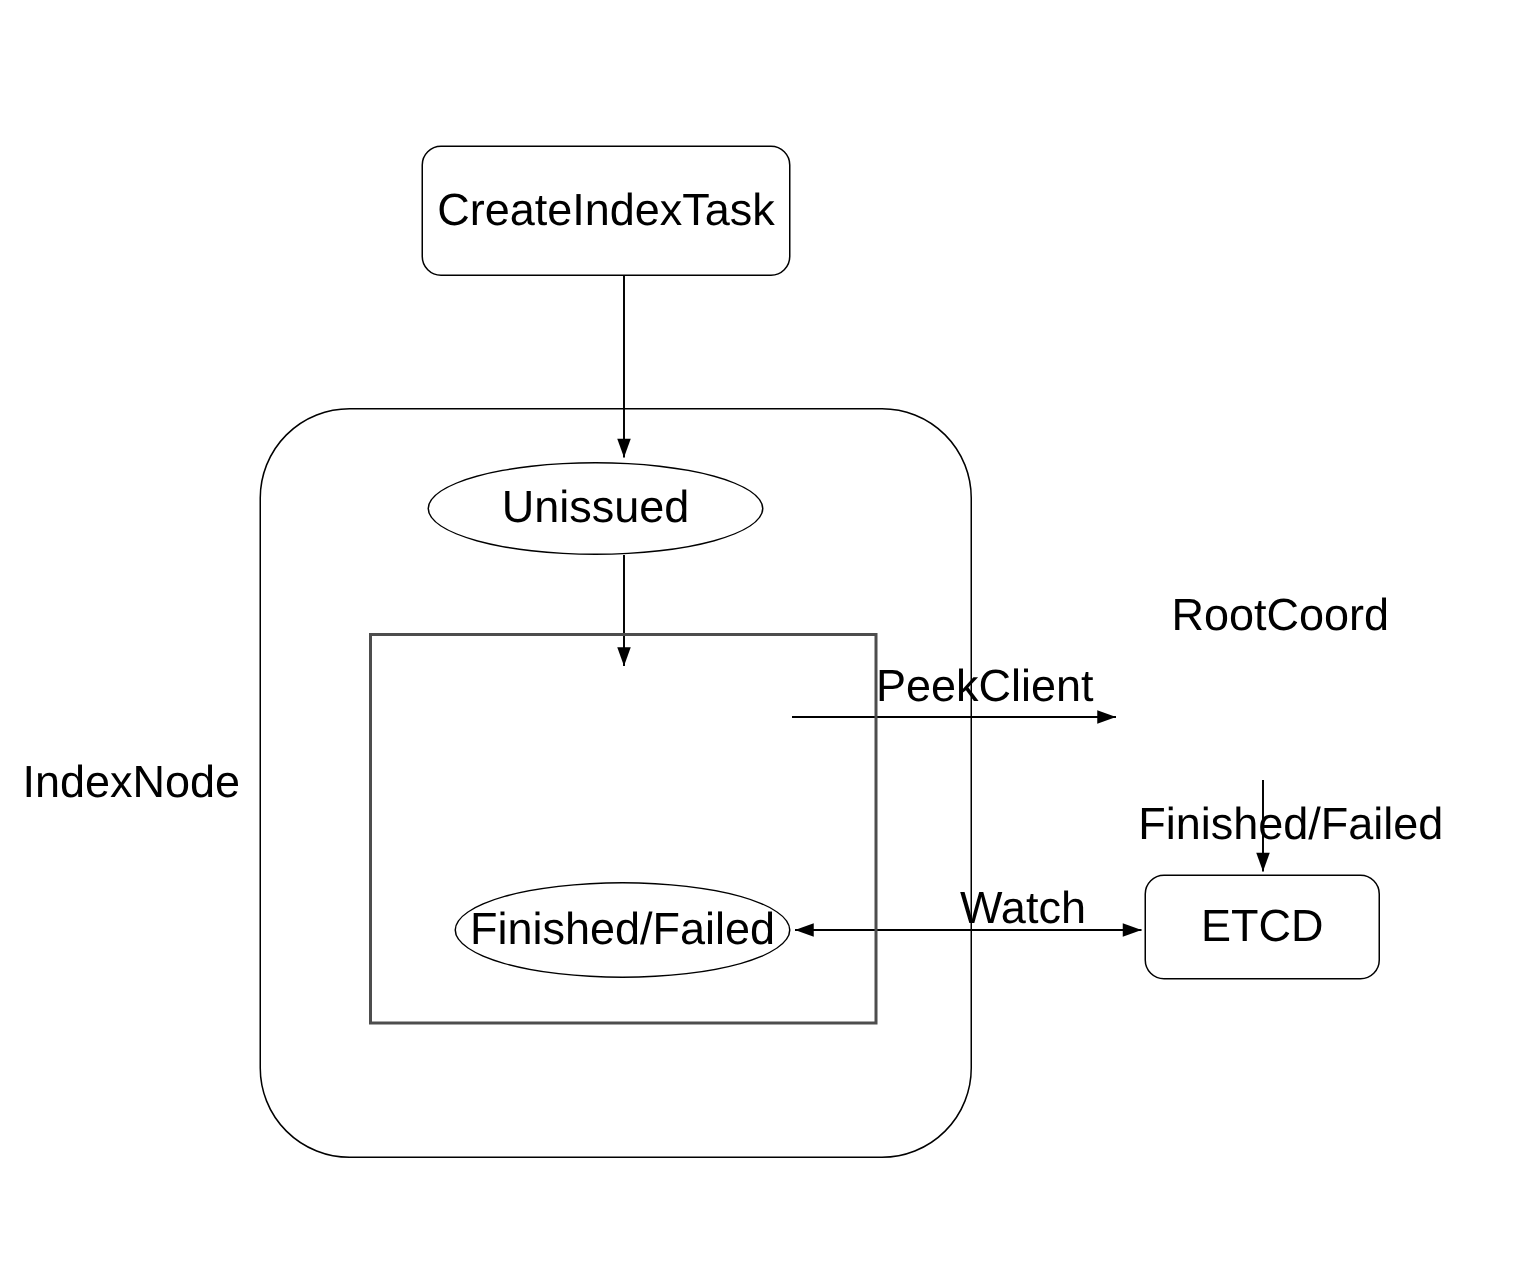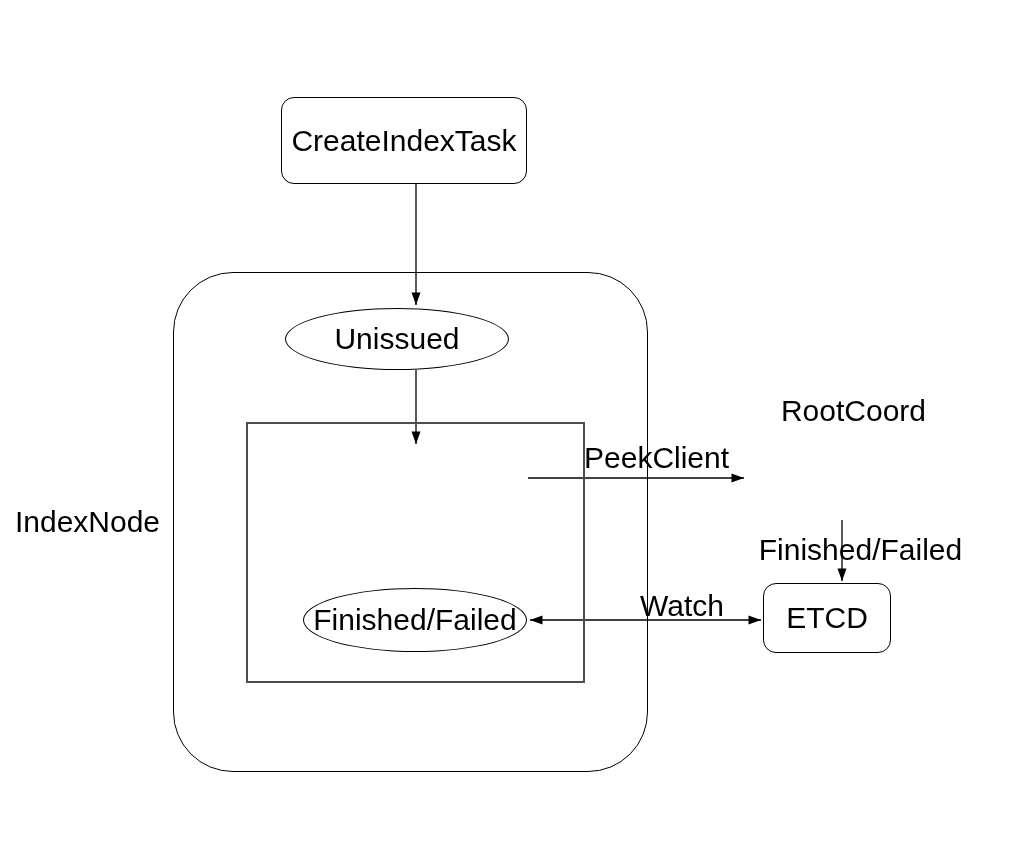--- a/index.html
+++ b/index.html
@@ -86,21 +86,21 @@
 
   <div class="shape ellipse" style="left:285px; top:308px; width:224px; height:62px;text-align:right;">Unissued</div>
 
   <div class="shape loop-rect" style="left:246px; top:422px; width:339px; height:261px;"></div>
 
 
   <div class="shape ellipse" style="left:303px; top:588px; width:224px; height:64px;">Finished/Failed</div>
 
 
 
-  <div class="shape rounded-box" style="left:763px; top:583px; width:128px; height:70px;">ETCD</div>
+  <div class="shape rounded-box" style="left:763px; top:583px; width:157px; height:70px;">ETCD</div>
 
   <div class="lbl" style="left:584px; top:442px;">PeekClient</div>
 
   <div class="lbl center" style="left:752px; top:534px; width:217px;">Finished/Failed</div>
 
   <div class="lbl center" style="left:586px; top:590px; width:118px;margin-left:37px;">Watch</div>
 
 </div>
 
 </body></html>

